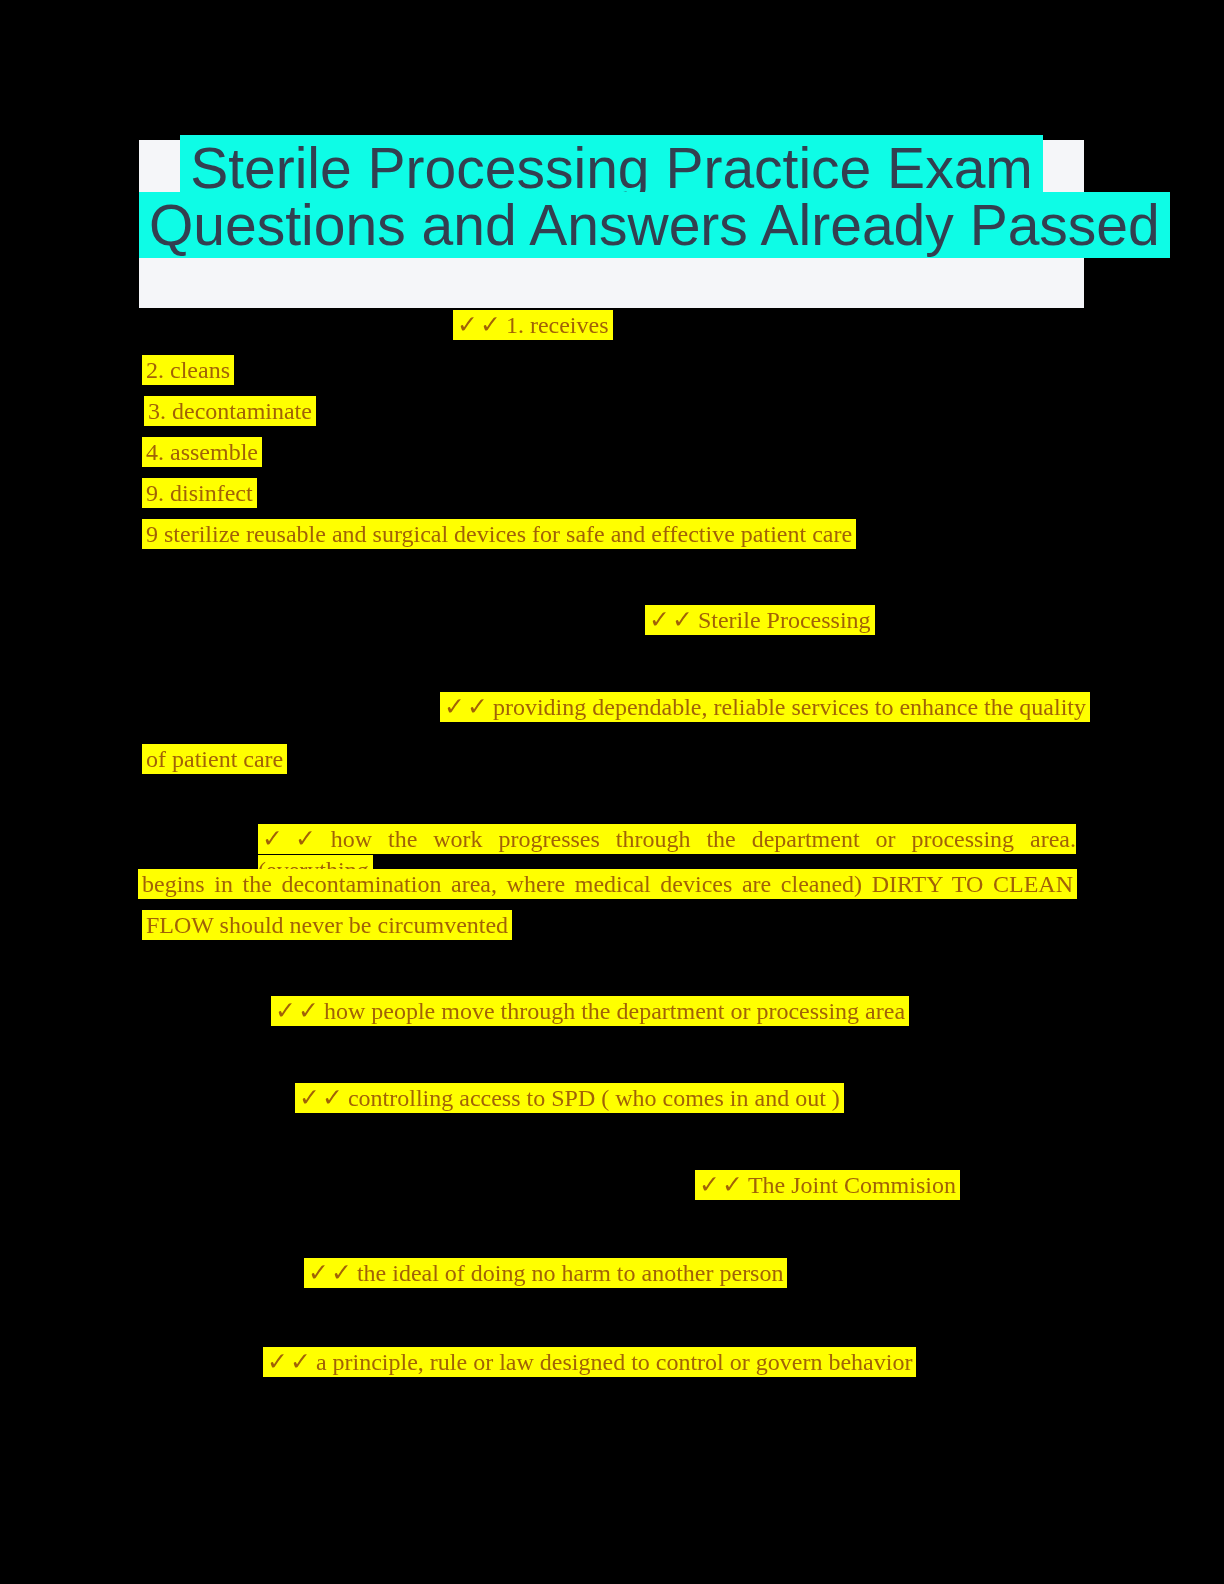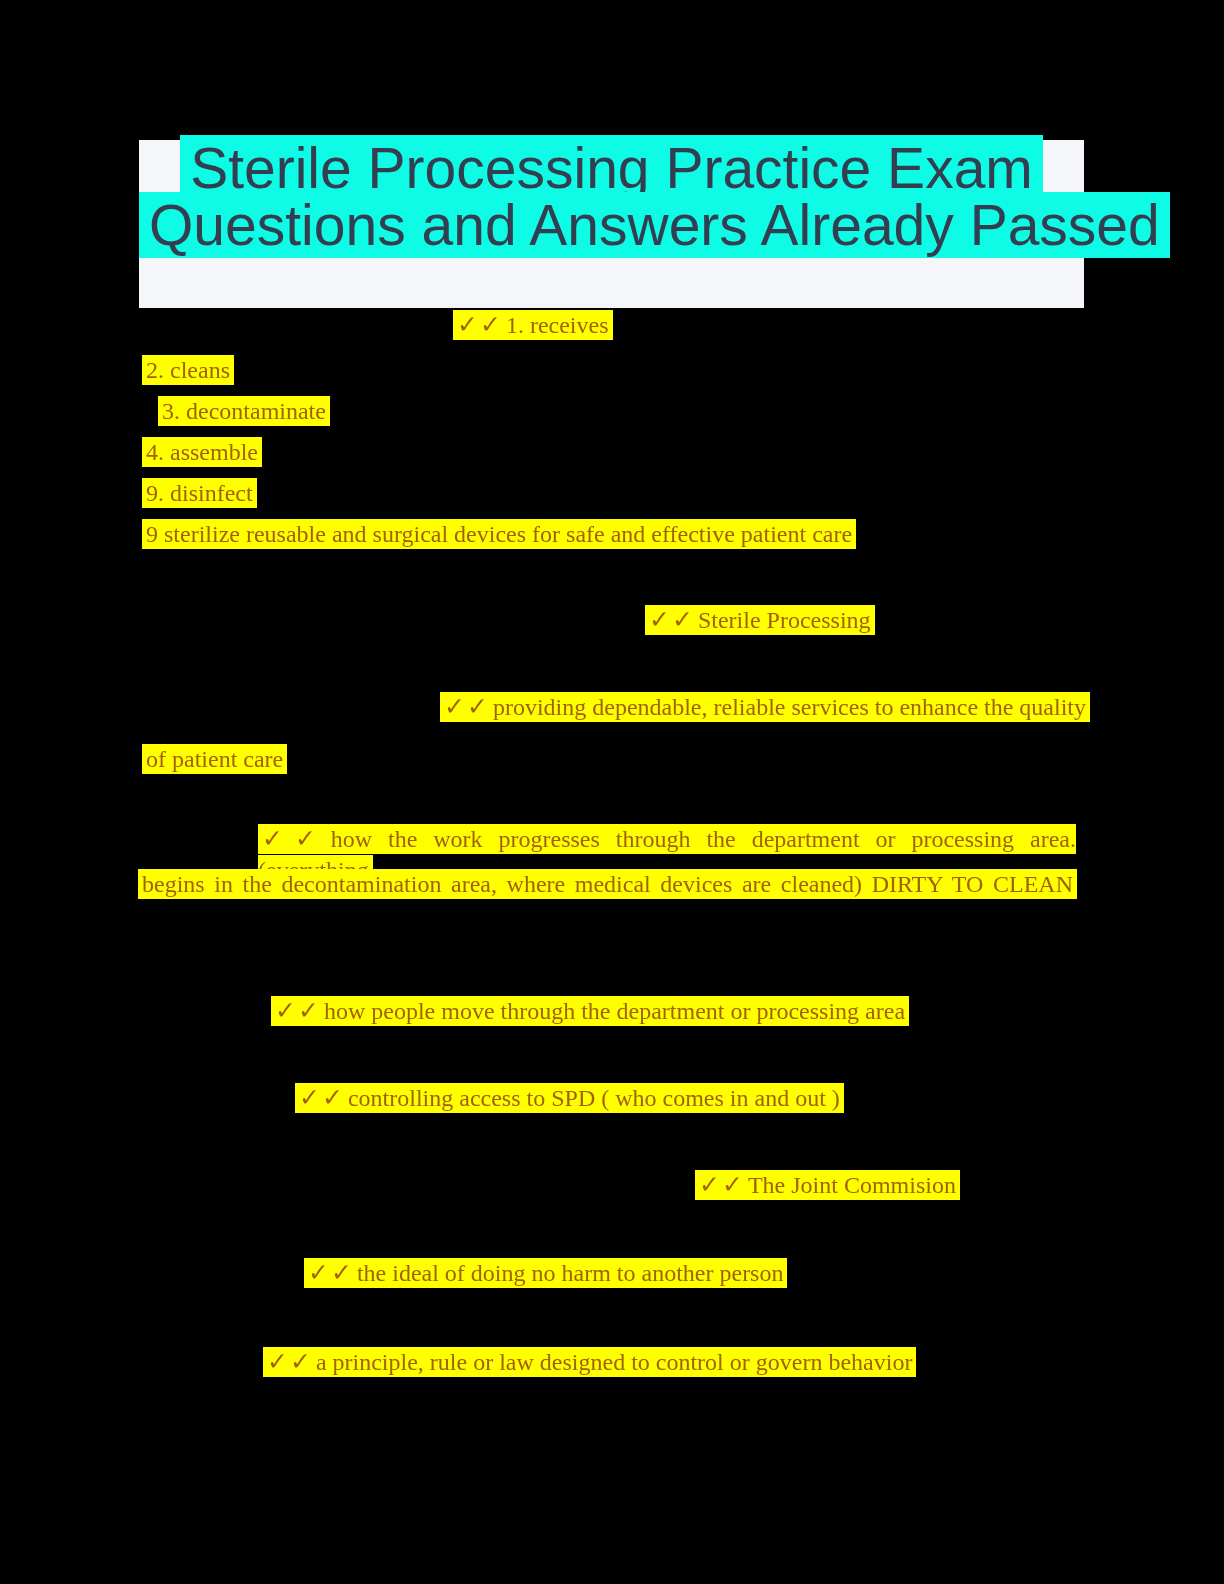--- a/index.html
+++ b/index.html
@@ -65,21 +65,21 @@
   </div>
 
   <div class="line" style="left:453px; top:309px;">
     <span class="hl"><span class="checks">✓✓</span><span>1. receives</span></span>
   </div>
 
   <div class="line" style="left:142px; top:355px;">
     <span class="hl"><span>2. cleans</span></span>
   </div>
 
-  <div class="line" style="left:158px; top:396px;">
+  <div class="line" style="left:144px; top:396px;">
     <span class="hl"><span>3. decontaminate</span></span>
   </div>
 
   <div class="line" style="left:142px; top:437px;">
     <span class="hl"><span>4. assemble</span></span>
   </div>
 
   <div class="line" style="left:142px; top:478px;">
     <span class="hl"><span>9. disinfect</span></span>
   </div>
@@ -101,20 +101,23 @@
   </div>
 
   <div class="line fill" style="left:258px; top:823px; width:818px;">
     <span class="hl"><span class="checks">✓✓</span><span>how the work progresses through the department or processing area. (everything</span></span>
   </div>
 
   <div class="line fill" style="left:138px; top:869px; width:939px;">
     <span class="hl"><span>begins in the decontamination area, where medical devices are cleaned) DIRTY TO CLEAN</span></span>
   </div>
 
+  <div class="line" style="left:142px; top:910px;">
+    <span class="hl"><span>FLOW should never be circumvented</span></span>
+  </div>
 
   <div class="line" style="left:271px; top:995px;">
     <span class="hl"><span class="checks">✓✓</span><span>how people move through the department or processing area</span></span>
   </div>
 
   <div class="line" style="left:295px; top:1082px;">
     <span class="hl"><span class="checks">✓✓</span><span>controlling access to SPD ( who comes in and out )</span></span>
   </div>
 
   <div class="line" style="left:695px; top:1169px;">

